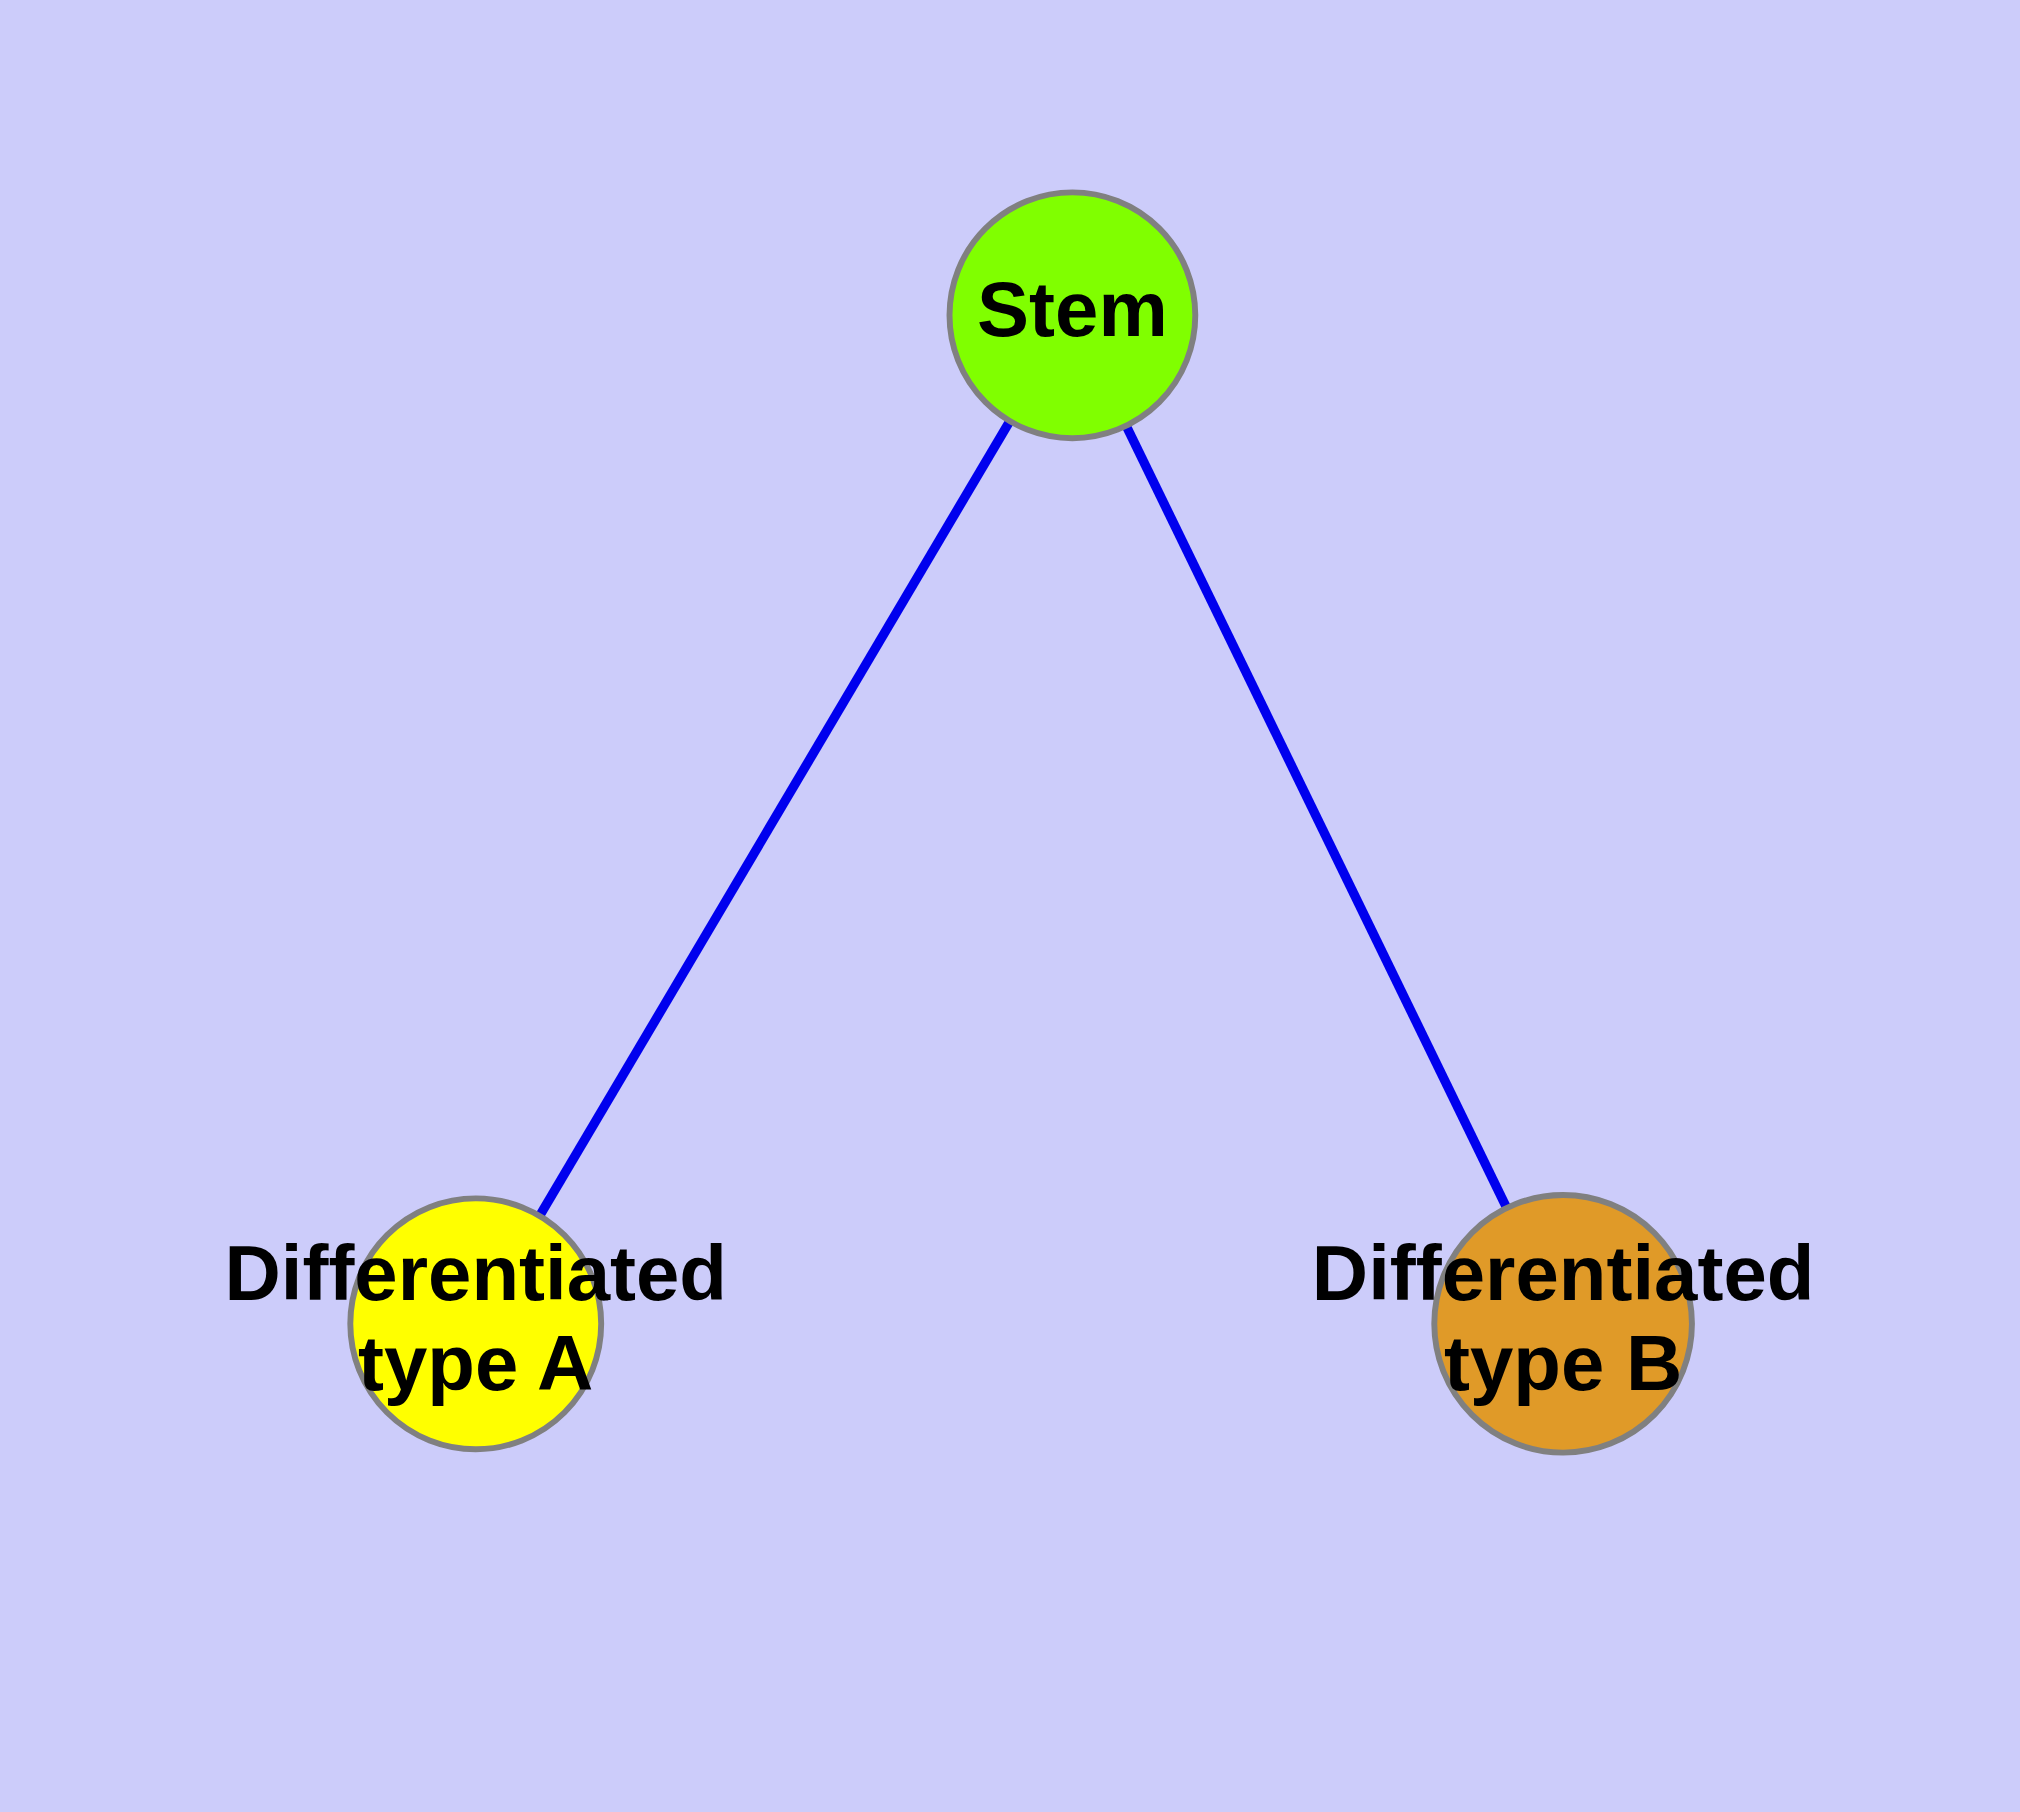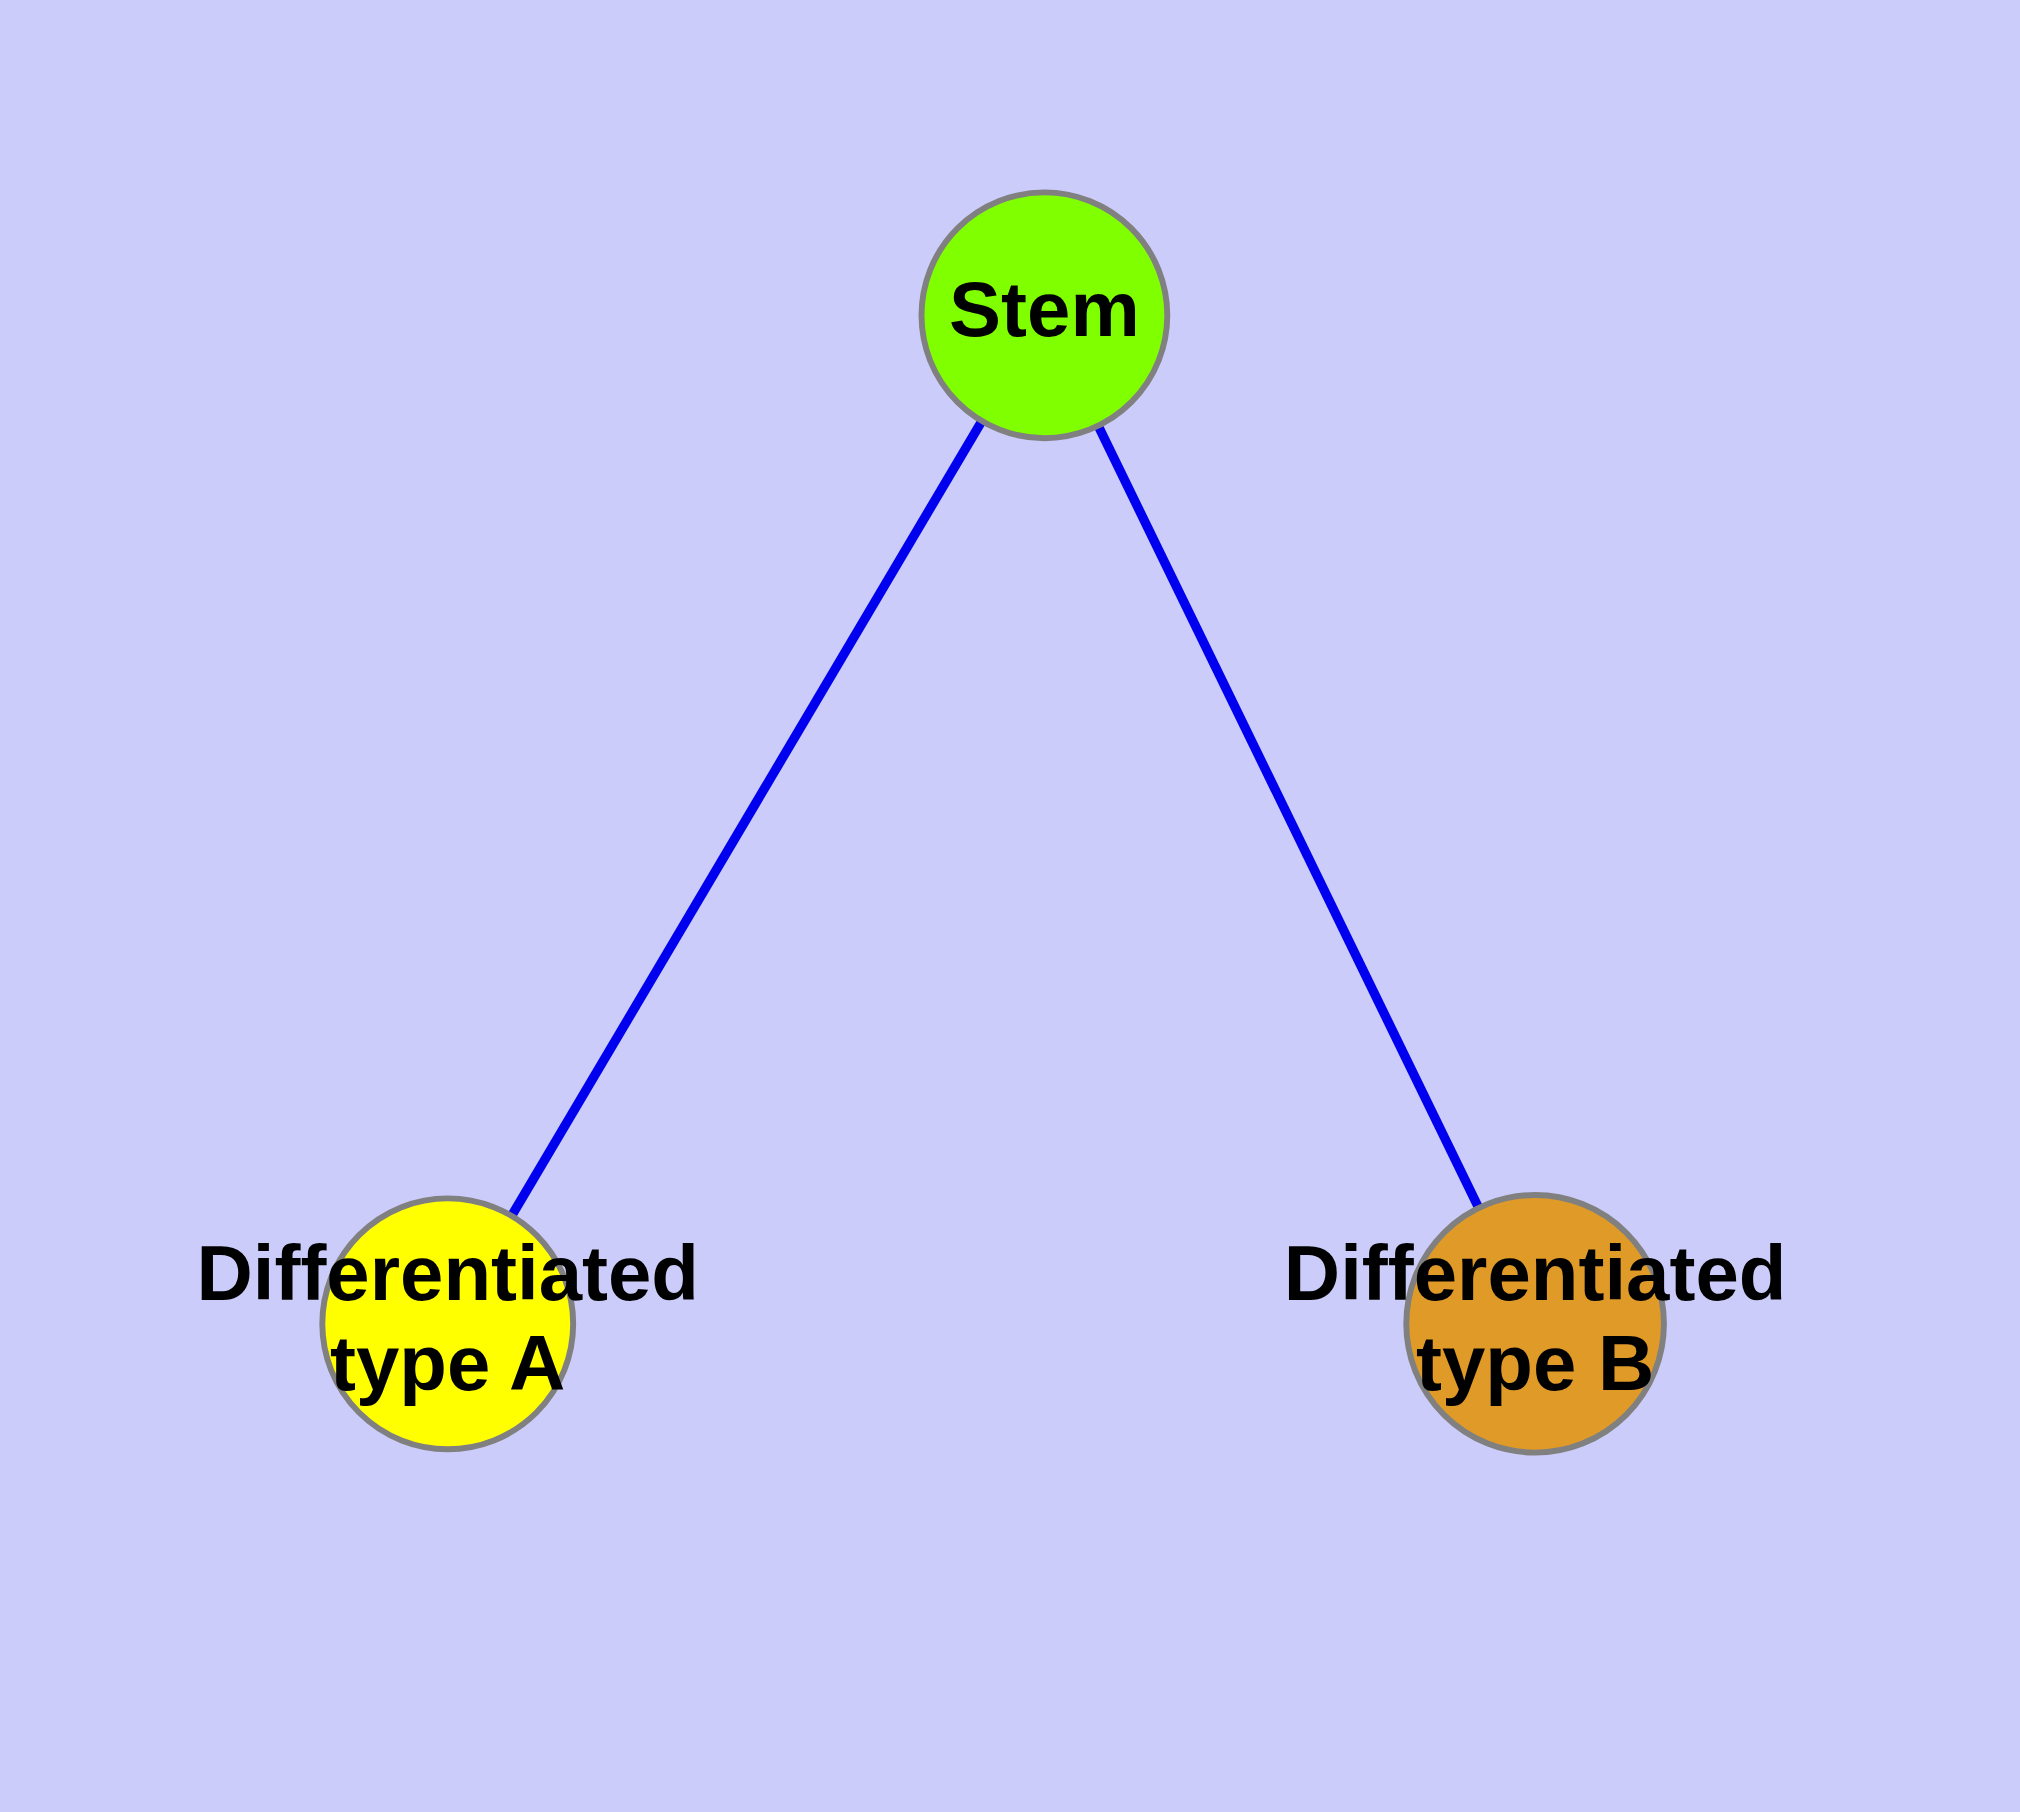--- a/index.html
+++ b/index.html
@@ -35,21 +35,21 @@
   .edge-line {
     stroke-linecap: butt;
   }
   .node-circle {
     stroke-linejoin: round;
   }
 </style>
 </head>
 <body>
 
-<div id="stage" style="width: 1941px; height: 1812px; background: rgb(204, 204, 250);">
+<div id="stage" style="width: 1941px; height: 1812px; background: rgb(204, 204, 250); margin-left: 28px;">
   <svg id="graph-svg" viewBox="0 0 2384 2138" xmlns="http://www.w3.org/2000/svg" style="width: 2021px; height: 1812px;">
 
     <rect id="bg-rect" x="0" y="0" width="2384" height="2138" fill="#ccccfa"></rect>
 
     <g id="edges-group">
       <line class="edge-line" id="edge-stem-to-diff-a" x1="1158.1706620668567" y1="496.79675019948934" x2="603.3568414765876" y2="1434.6212480722454" stroke="#0000ee" stroke-width="11"></line>
       <line class="edge-line" id="edge-stem-to-diff-b" x1="1295.439712844786" y1="502.38559289342925" x2="1744.497680328224" y2="1425.3199302082674" stroke="#0000ee" stroke-width="11"></line>
     </g>
 
     <g id="nodes-group">

